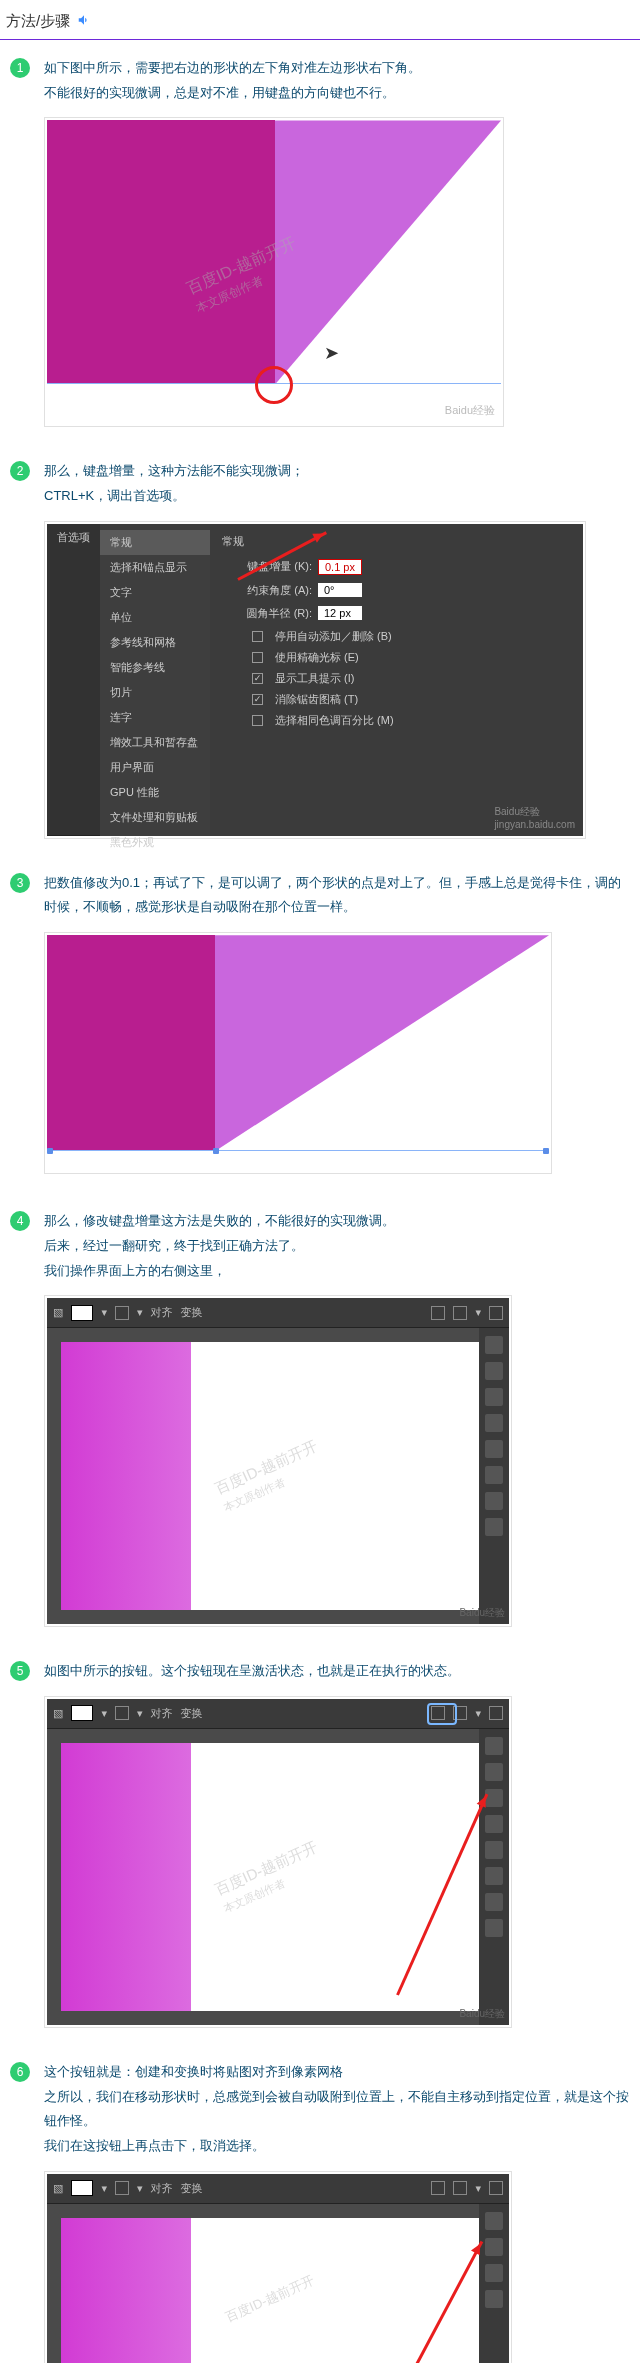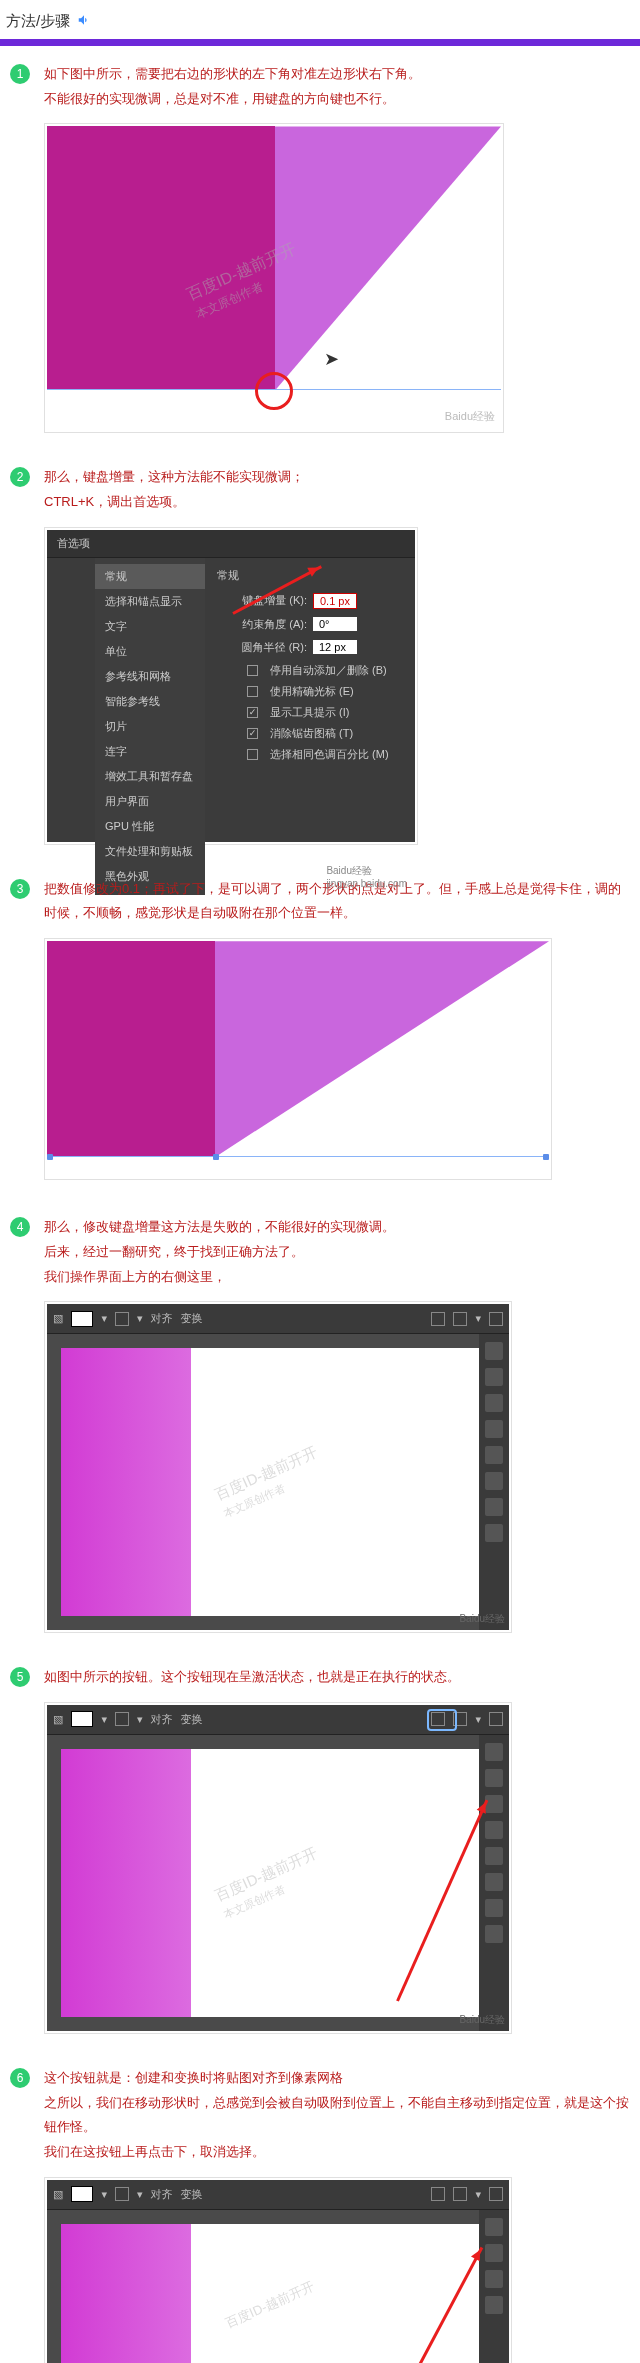--- a/index.html
+++ b/index.html
@@ -1,39 +1,39 @@
 <!DOCTYPE html>
 <html><head>
   <meta charset="utf-8">
   <style>
     * { margin: 0; padding: 0; box-sizing: border-box; }
     body { font-family: "Microsoft YaHei", Arial, sans-serif; background: #fff; width: 640px; font-size: 13px; color: #333; }
-    .header { display: flex; align-items: flex-start; padding: 12px 0 8px 6px; border-bottom: 7px solid #6d28d9; }
+    .header { display: flex; align-items: flex-start; padding: 12px 0 8px 6px; border-bottom: 1px solid #6d28d9; }
     .header-title { font-size: 15px; color: #333; }
     .sound-icon { width: 16px; height: 16px; margin-left: 6px; display: inline-flex; align-items: center; justify-content: center; color: #3b8cff; }
     .step { display: flex; padding: 16px 10px; align-items: flex-start; }
     .badge { width: 20px; height: 20px; border-radius: 50%; background: #2ecc71; color: #fff; font-size: 12px; display: flex; align-items: center; justify-content: center; flex-shrink: 0; margin-right: 14px; margin-top: 2px; }
     .step-body { flex: 1; }
-    .step-body p { line-height: 1.9; color: #b91c1c; font-size: 13px; }
+    .step-body p { line-height: 1.9; color: #0c4a6e; font-size: 13px; }
     .img-wrap { margin-top: 12px; border: 1px solid #e0e0e0; padding: 2px; display: inline-block; }
 
     
     .img1 { width: 454px; height: 304px; position: relative; background: #fff; overflow: hidden; }
     .img1 .dark { position: absolute; left: 0; top: 0; width: 228px; height: 264px; background: #b81e8f; }
     .img1 .light { position: absolute; left: 228px; top: 0; width: 226px; height: 264px; background: #c966dd; clip-path: polygon(0 0, 100% 0, 0 100%); }
     .img1 .wm { position: absolute; left: 140px; top: 135px; color: #aaa; font-size: 16px; transform: rotate(-24deg); opacity: 0.5; }
     .img1 .cursor { position: absolute; left: 277px; top: 222px; font-size: 18px; }
     .img1 .circle { position: absolute; left: 208px; top: 246px; width: 38px; height: 38px; border: 3px solid #e91e1e; border-radius: 50%; }
     .img1 .baseline { position: absolute; left: 0; bottom: 40px; width: 100%; height: 1px; background: #8ab4f8; }
     .img1 .corner { position: absolute; right: 6px; bottom: 6px; color: #bbb; font-size: 11px; }
 
     
-    .img2 { width: 368px; height: 312px; background: #3b3b3b; color: #ccc; font-size: 11px; display: flex; flex-direction: column; }
+    .img2 { width: 536px; height: 312px; background: #3b3b3b; color: #ccc; font-size: 11px; display: flex; flex-direction: row; }
     .img2 .title { padding: 6px 10px; background: #323232; border-bottom: 1px solid #222; }
-    .img2 .body { display: flex; flex: 1; margin-left: 48px; }
+    .img2 .body { display: flex; flex: 1; }
     .img2 .side { width: 110px; background: #3e3e3e; padding: 6px 0; }
     .img2 .side div { padding: 5px 10px; }
     .img2 .side .active { background: #5a5a5a; }
     .img2 .main { flex: 1; padding: 10px 12px; position: relative; }
     .img2 .row { display: flex; align-items: center; margin-bottom: 8px; }
     .img2 .row label { width: 90px; text-align: right; margin-right: 6px; }
     .img2 .inp { background: #fff; color: #000; padding: 1px 6px; font-size: 11px; min-width: 44px; }
     .img2 .inp.hl { color: #c00; border: 1px solid #c00; }
     .img2 .chk { display: flex; align-items: center; gap: 12px; margin: 6px 0 6px 30px; }
     .img2 .chk .box { width: 11px; height: 11px; border: 1px solid #999; display: inline-flex; align-items: center; justify-content: center; font-size: 9px; }

